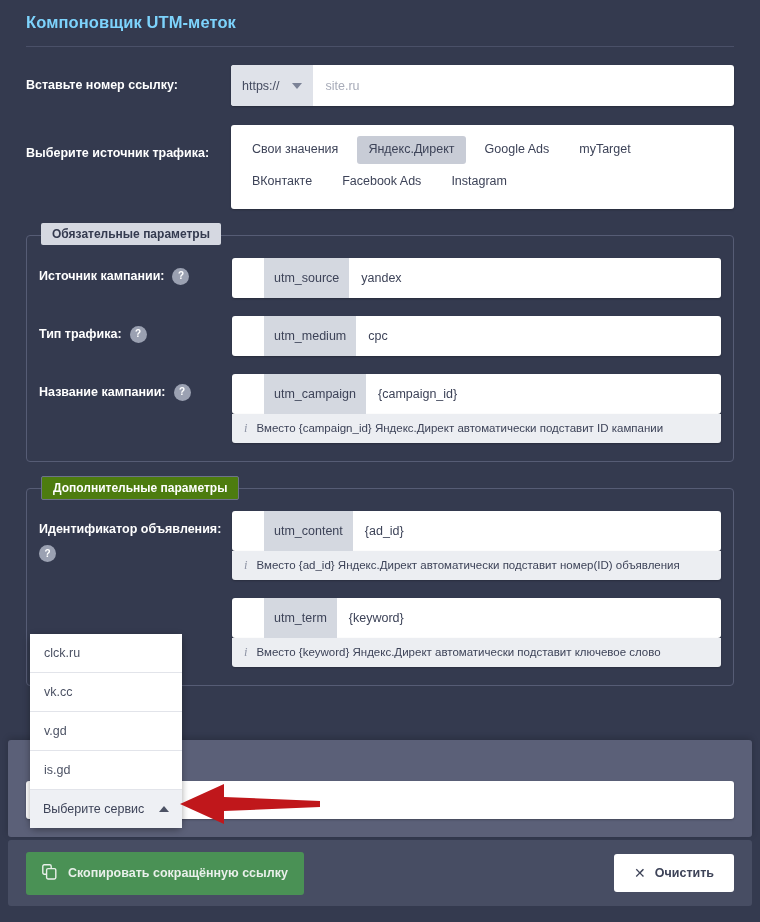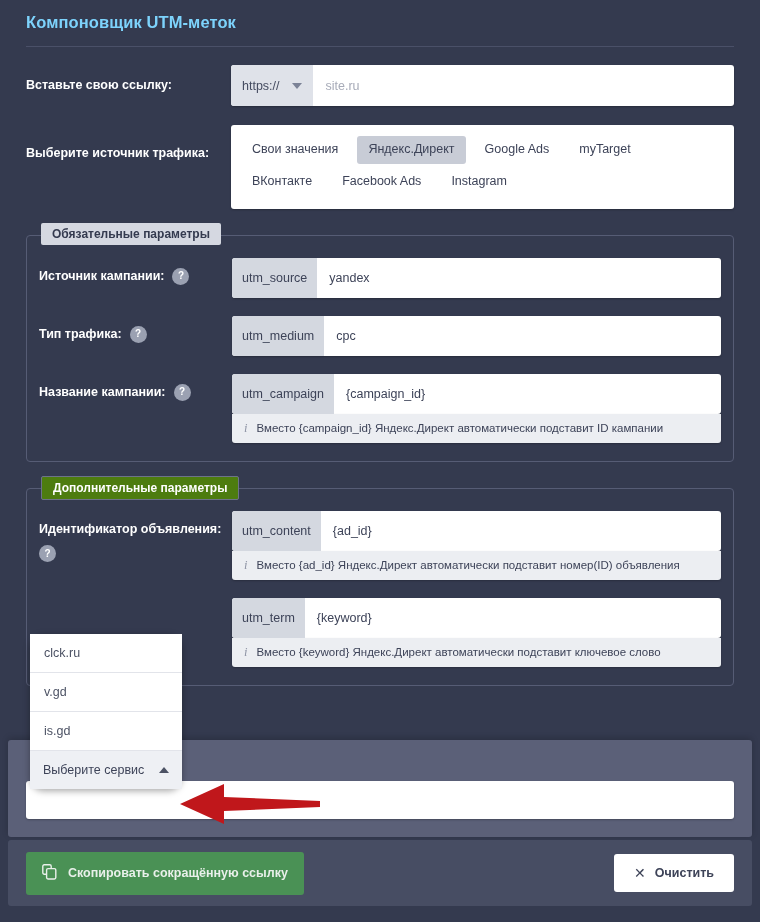--- a/index.html
+++ b/index.html
@@ -164,20 +164,21 @@
   .param-row .row-label { width: 193px; flex: 0 0 193px; padding-top: 10px; }
 
   .param-input {
     display: flex;
     align-items: stretch;
     height: 40px;
     background: #ffffff;
     border-radius: 3px;
     overflow: hidden;
     box-shadow: 0 1px 2px rgba(0,0,0,.25);
+    padding-left: 32px;
   }
   .param-key {
     display: flex;
     align-items: center;
     padding: 0 10px;
     background: #d4d8e0;
     color: #3d4358;
     font-size: 12.5px;
     white-space: nowrap;
   }
@@ -277,21 +278,21 @@
   .x-glyph { font-size: 14px; font-weight: normal; line-height: 1; }
 
   
   .svc-dropdown {
     position: absolute;
     left: 30px;
     top: 634px;
     width: 152px;
     z-index: 40;
     box-shadow: 0 2px 7px rgba(0,0,0,.35);
-    border-radius: 14px;
+    border-radius: 6px;
   }
   .svc-option {
     background: #ffffff;
     color: #4c5264;
     font-size: 12.5px;
     padding: 12px 14px;
     border-bottom: 1px solid #e2e4ea;
   }
   .svc-trigger {
     display: flex;
@@ -321,21 +322,21 @@
 </style>
 </head>
 <body>
 
 <div class="page">
 
   <div class="app-title">Компоновщик UTM-меток</div>
   <div class="title-rule"></div>
 
   <div class="row url-row">
-    <div class="row-label">Вставьте свою ссылку:</div>
+    <div class="row-label">Вставьте номер ссылку:</div>
     <div class="row-field">
       <div class="url-input">
         <div class="url-scheme">
           <span>https://</span>
           <span class="chev-down"></span>
         </div>
         <div class="url-text">site.ru</div>
       </div>
     </div>
   </div>
@@ -456,20 +457,21 @@
     </button>
 
     <button class="btn-clear">
       <span class="x-glyph">✕</span>
       <span>Очистить</span>
     </button>
   </div>
 
   <div class="svc-dropdown">
     <div class="svc-option">clck.ru</div>
+    <div class="svc-option">vk.cc</div>
     <div class="svc-option">v.gd</div>
     <div class="svc-option">is.gd</div>
     <div class="svc-trigger">
       <span>Выберите сервис</span>
       <span class="chev-up"></span>
     </div>
   </div>
 
   <div class="annot-arrow">
     <svg width="140" height="44" viewBox="0 0 140 44" aria-hidden="true">

